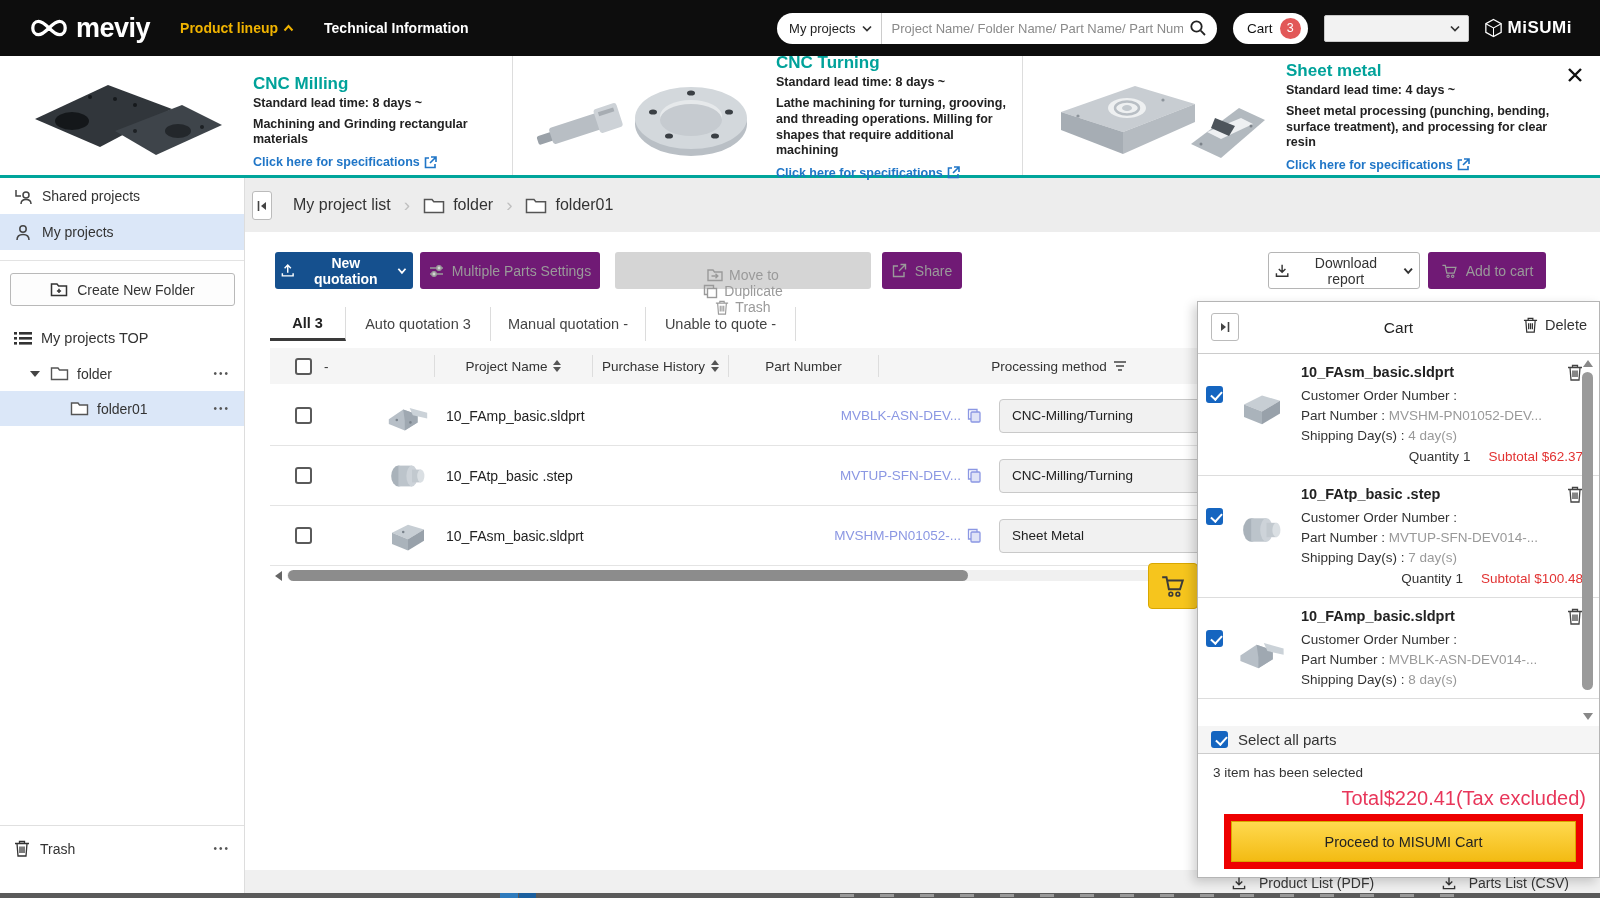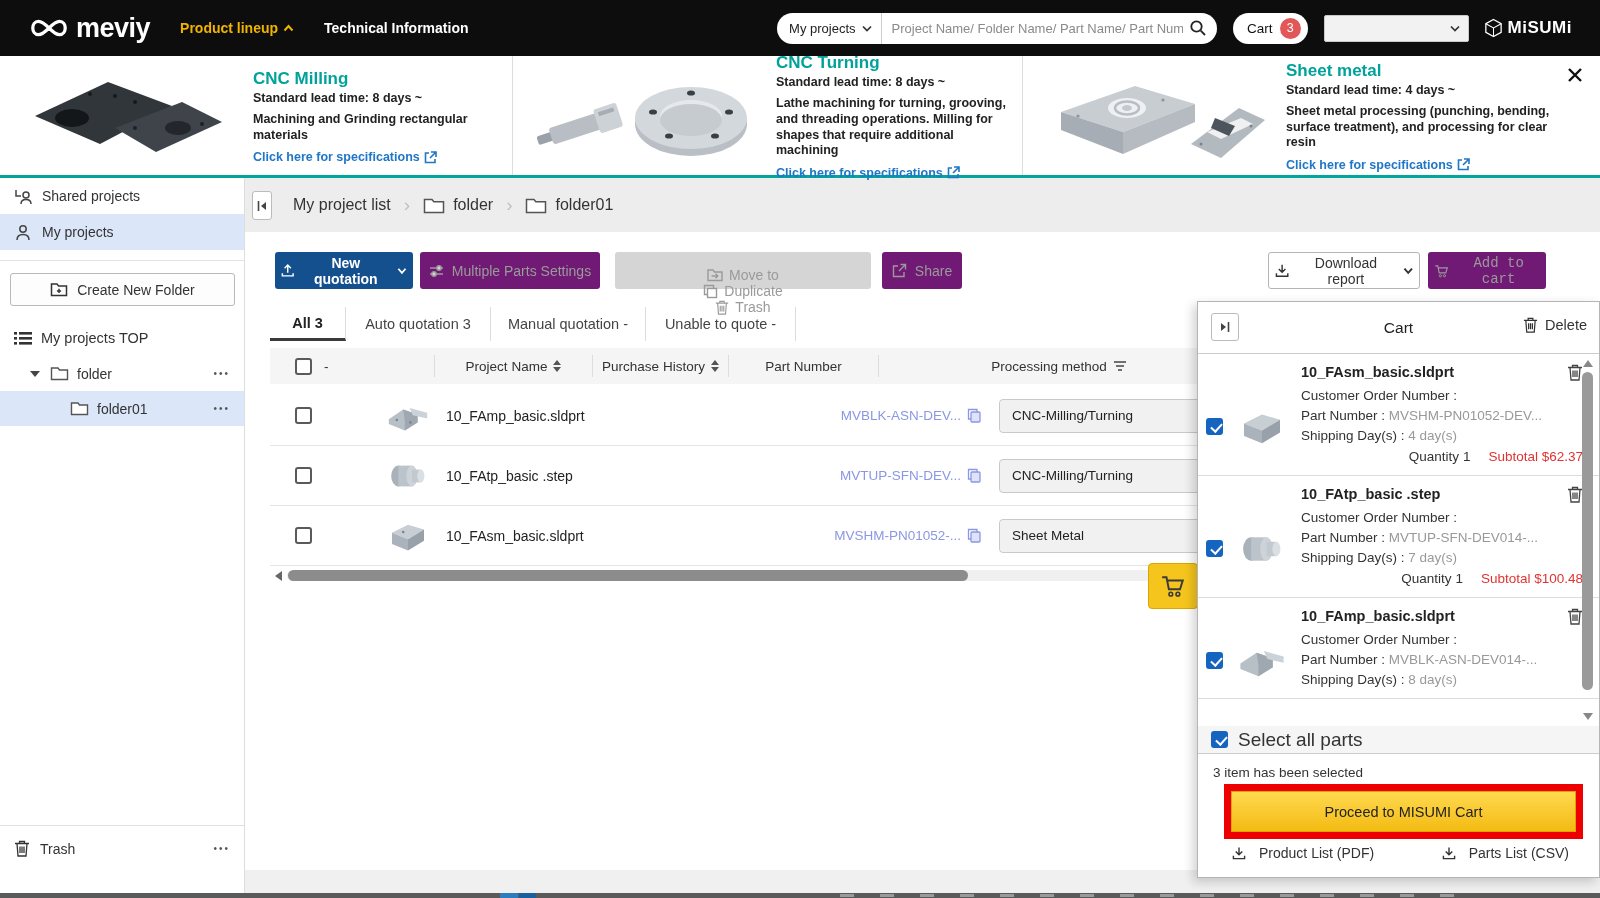--- a/index.html
+++ b/index.html
@@ -28,21 +28,21 @@
     display:flex; align-items:center; justify-content:center; }
   .nav-select { width:145px; height:27px; background:#f2f2f2; border:1px solid #c9c9c9; border-radius:2px;
     display:flex; align-items:center; justify-content:flex-end; padding-right:8px; cursor:pointer; }
   .misumi { display:flex; align-items:center; gap:6px; color:#fff; font-size:17px; font-weight:bold; letter-spacing:0.5px; }
 
   
   .banner { position:absolute; left:0; top:56px; width:1600px; height:122px; background:#fff;
     border-bottom:3px solid #00a59b; display:flex; z-index:30; }
   .bcard { display:flex; align-items:center; height:100%; padding:6px 10px 6px 20px; }
   .bcard + .bcard { border-left:1px solid #ddd; }
-  .bcard1 { width:512px; } .bcard2 { width:510px; } .bcard3 { width:578px; }
+  .bcard1 { width:512px;align-items:flex-end; } .bcard2 { width:510px; } .bcard3 { width:578px; }
   .bimg { flex:0 0 auto; margin-right:18px; }
   .btext { padding-top:2px; }
   .btitle { color:#00a29a; font-size:17px; font-weight:bold; margin-bottom:2px; }
   .blead { color:#222; font-size:12.5px; font-weight:bold; margin-bottom:7px; }
   .bdesc { color:#222; font-size:12.5px; font-weight:bold; line-height:1.25; margin-bottom:7px; max-width:290px; }
   .blink { color:#2076c7; font-size:12.5px; font-weight:bold; display:flex; align-items:center; gap:4px; cursor:pointer; }
   .bclose { position:absolute; right:12px; top:8px; width:22px; height:22px; border:0; background:transparent;
     cursor:pointer; padding:0; }
 
   
@@ -79,21 +79,21 @@
   .btn { display:inline-flex; align-items:center; justify-content:center; gap:8px; height:37px;
     border:0; border-radius:3px; font-size:14px; font-family:"Liberation Sans", sans-serif; cursor:pointer; }
   .btn-primary { position:absolute; left:30px; top:0; width:138px; background:#15508e; color:#fff; font-weight:bold; }
   .btn-disabled { background:#701a75; color:#9a9a9a; cursor:default; }
   .btn-mps { position:absolute; left:175px; top:0; width:180px; }
   .btn-group { position:absolute; left:370px; top:0; width:256px; height:37px; background:#d5d5d5;
     border-radius:3px; display:flex; align-items:center; justify-content:space-around; padding:15px 10px;flex-direction:column; }
   .grp-item { display:flex; align-items:center; gap:6px; color:#9a9a9a; font-size:14px; }
   .btn-share { position:absolute; left:637px; top:0; width:80px; }
   .btn-download { position:absolute; left:1023px; top:0; width:152px; background:#fff; border:1px solid #b5b5b5; color:#333; }
-  .btn-addcart { position:absolute; left:1183px; top:0; width:118px;font-family:Liberation Mono, monospace; }
+  .btn-addcart { position:absolute; left:1183px; top:0; width:118px; }
 
   .tabs { position:absolute; left:25px; top:129px; height:34px; display:flex; }
   .tab { display:flex; align-items:center; justify-content:center; font-size:14.5px; color:#444;
     border-right:1px solid #dcdcdc; cursor:pointer; padding:0 4px; }
   .tab.active { font-weight:bold; color:#222; border-bottom:3px solid #3a3a3a; }
   .tab1 { width:76px; } .tab2 { width:145px; } .tab3 { width:155px; } .tab4 { width:150px; }
 
   .thead { position:absolute; left:25px; top:170px; width:1330px; height:36px; background:#f5f5f5;
     display:flex; align-items:center; font-size:13.5px; color:#333; }
   .th { display:flex; align-items:center; justify-content:center; gap:6px; height:22px; }
@@ -140,35 +140,35 @@
   .cp-collapse { position:absolute; left:13px; top:11px; width:28px; height:28px; background:#fff;
     border:1px solid #bbb; border-radius:3px; display:flex; align-items:center; justify-content:center; cursor:pointer; padding:0; }
   .cp-title { flex:1; text-align:center; font-size:15.5px; color:#222; }
   .cp-delete { position:absolute; right:12px; top:15px; display:flex; align-items:center; gap:7px;
     font-size:14.5px; color:#333; cursor:pointer; }
   .cp-list { position:relative; height:372px; overflow:hidden; }
   .ci { padding:6px 58px 8px 6px; border-bottom:1px solid #ddd; }
   .ci-head { display:flex; justify-content:space-between; align-items:center; margin-left:97px; height:24px; }
   .ci-name { font-size:14.5px; font-weight:bold; color:#222; }
   .ci-trash { cursor:pointer; margin-right:-42px; }
-  .ci-body { display:flex; align-items:center; margin-top:2px; }
+  .ci-body { display:flex; margin-top:2px; }
   .ci-body .checkbox { margin:0 12px 0 2px; }
   .ci-thumb { width:54px; height:44px; flex:0 0 auto; margin-right:12px; }
   .ci-fields { flex:1; font-size:13.5px; color:#333; line-height:20px; width:240px; margin-right:-42px; }
   .ci-fields .val { color:#999; }
   .ci-qty { display:flex; justify-content:flex-end; gap:18px; margin-top:1px; }
   .ci-qty .sub { color:#e23333; }
   .cp-vscroll { position:absolute; right:5px; top:6px; width:13px; height:360px; }
   .cp-vscroll .a-up { position:absolute; top:0; left:2px; width:0; height:0; border-left:5px solid transparent;
     border-right:5px solid transparent; border-bottom:7px solid #888; cursor:pointer; }
   .cp-vscroll .a-dn { position:absolute; bottom:0; left:2px; width:0; height:0; border-left:5px solid transparent;
     border-right:5px solid transparent; border-top:7px solid #888; cursor:pointer; }
   .cp-vscroll .v-thumb { position:absolute; top:12px; left:1px; width:11px; height:318px; background:#9a9a9a; border-radius:6px; cursor:pointer; }
   .cp-selectall { height:28px; background:#f5f5f5; border-bottom:1px solid #ccc; display:flex; align-items:center;
-    gap:10px; padding-left:13px; font-size:19px; color:#333; }
+    gap:10px; padding-left:13px; font-size:15px; color:#333; }
   .cp-info { padding:11px 14px 0 15px; font-size:13.5px; color:#333; }
   .cp-total { text-align:right; color:#e8365a; font-size:20px; margin-top:7px; padding-right:13px; }
   .cp-proceed-wrap { margin:4px 0 0 26px; width:359px; height:55px; border:7px solid #ee0000; }
   .cp-proceed { width:100%; height:100%; border:1px solid #d9a700; background:linear-gradient(#ffd94f,#f3bb13);
     font-size:14.5px; color:#222; cursor:pointer; font-family:"Liberation Sans", sans-serif; }
   .cp-links { display:flex; justify-content:space-between; padding:6px 30px 0 34px; }
   .cp-link { display:flex; align-items:center; gap:13px; font-size:14px; color:#333; cursor:pointer; }
 
   
   .bottom-strip { position:absolute; left:245px; top:870px; width:1355px; height:23px; background:#f0f0f0; z-index:0; }
@@ -740,20 +740,21 @@
         <span class="a-dn"></span>
       </div>
     </div>
 
     <div class="cp-selectall">
       <span class="checkbox checked"></span>
       <span>Select all parts</span>
     </div>
 
     <div class="cp-info">3 item has been selected</div>
+    <div class="cp-total">Total$220.41(Tax excluded)</div>
 
     <div class="cp-proceed-wrap">
       <button class="cp-proceed">Proceed to MISUMI Cart</button>
     </div>
 
     <div class="cp-links">
       <span class="cp-link">
         <svg width="14" height="14" viewBox="0 0 15 15">
           <path d="M7.5 1.5 V9 M4 5.8 L7.5 9.3 L11 5.8 M1.5 10.5 V13.5 H13.5 V10.5" fill="none" stroke="#333" stroke-width="1.5"></path>
         </svg>

